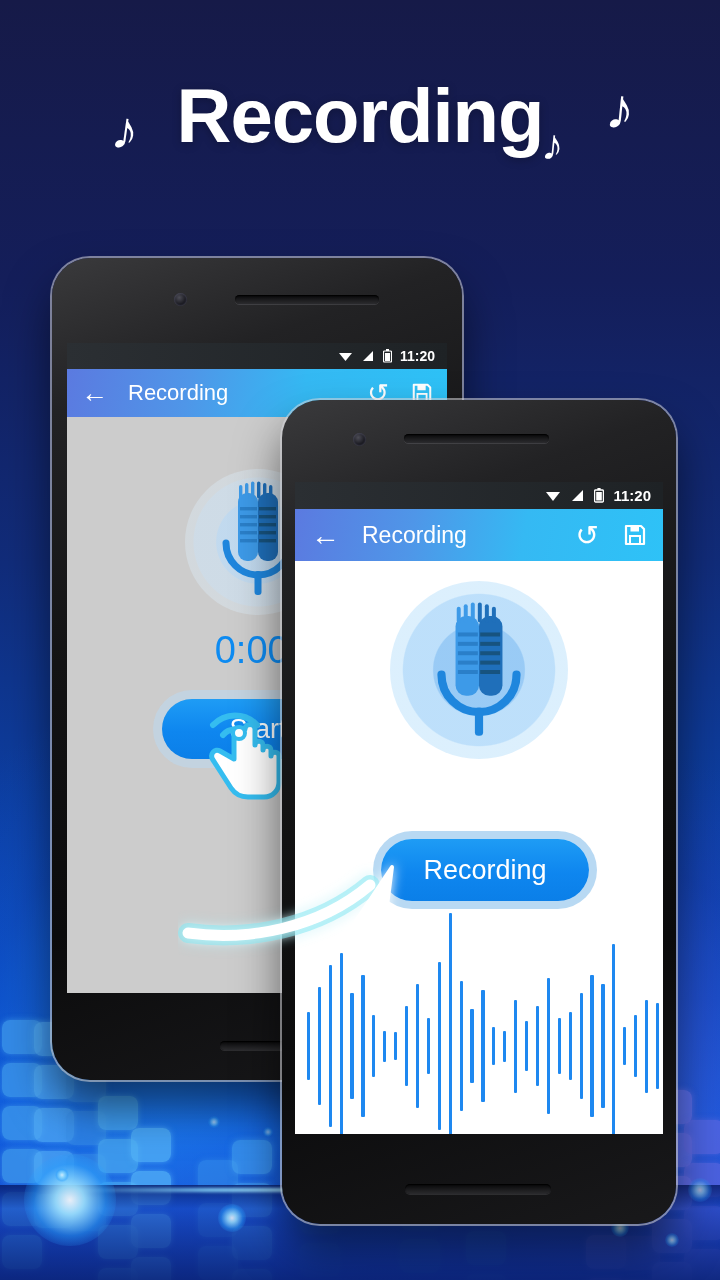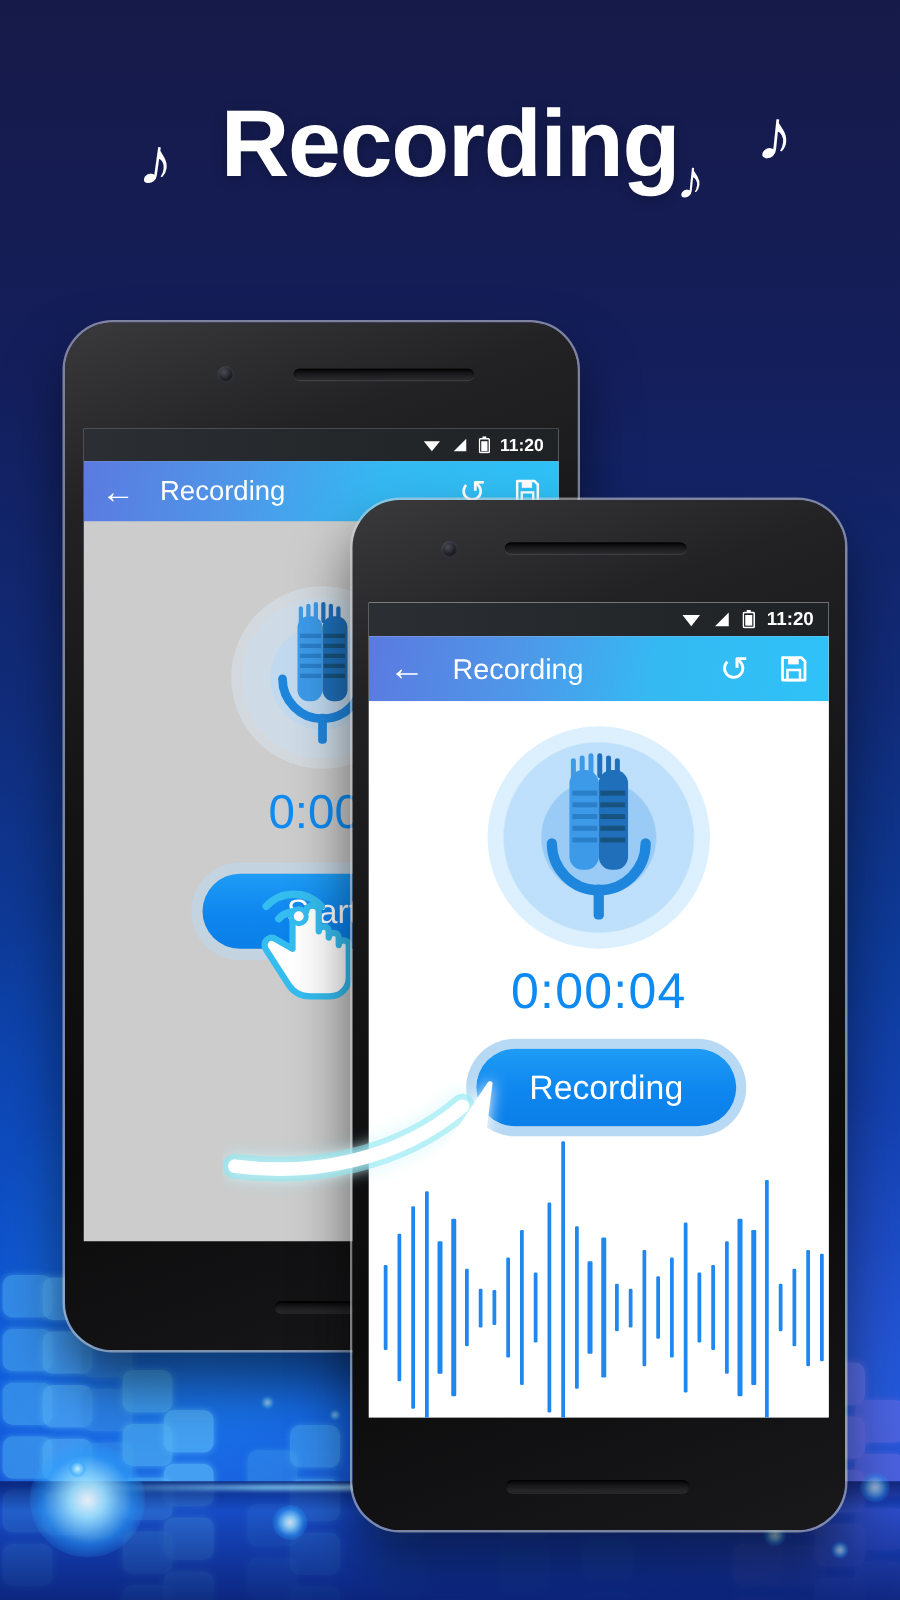--- a/index.html
+++ b/index.html
@@ -376,21 +376,20 @@
               <rect x="47" y="34" width="17" height="3.4"></rect>
             <rect x="47" y="42" width="17" height="3.4"></rect>
               <rect x="47" y="50" width="17" height="3.4"></rect>
             <rect x="47" y="58" width="17" height="3.4"></rect>
           </g>
           <path d="M14 62 a32 32 0 0 0 64 0" fill="none" stroke="#1f86dd" stroke-width="7" stroke-linecap="round"></path>
           <rect x="42.5" y="90" width="7" height="24" rx="3" fill="#1f86dd"></rect>
         </g>
       </svg>
 
-      <div class="timer" style="top:210px;font-size:40px;letter-spacing:1px;">0:00:04</div>
 
       <div class="recbtn" style="left:86px;top:278px;width:208px;height:62px;box-shadow:0 0 0 8px rgba(176,213,242,.9);">
         <span style="font-size:27px;">Recording</span>
       </div>
 
       <div class="wave" style="left:8px;top:400px;width:360px;height:170px;">
           <i style="left: 3.85455px; top: 50.9px; width: 3.2px; height: 68.2px; background: rgb(30, 136, 240);"></i>
           <i style="left: 14.7636px; top: 26.1px; width: 3.2px; height: 117.8px; background: rgb(30, 136, 240);"></i>
           <i style="left: 25.6727px; top: 4.4px; width: 3.2px; height: 161.2px; background: rgb(30, 136, 240);"></i>
           <i style="left: 36.5818px; top: -8px; width: 3.2px; height: 186px; background: rgb(30, 136, 240);"></i>

